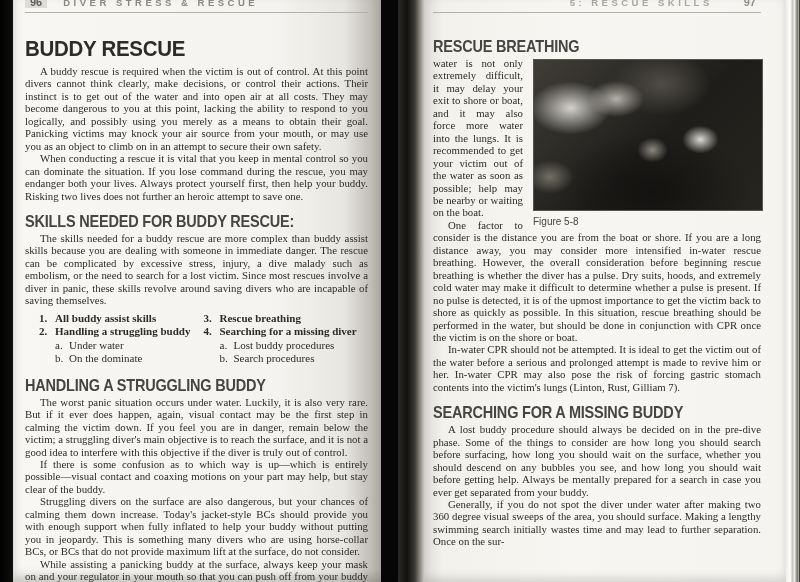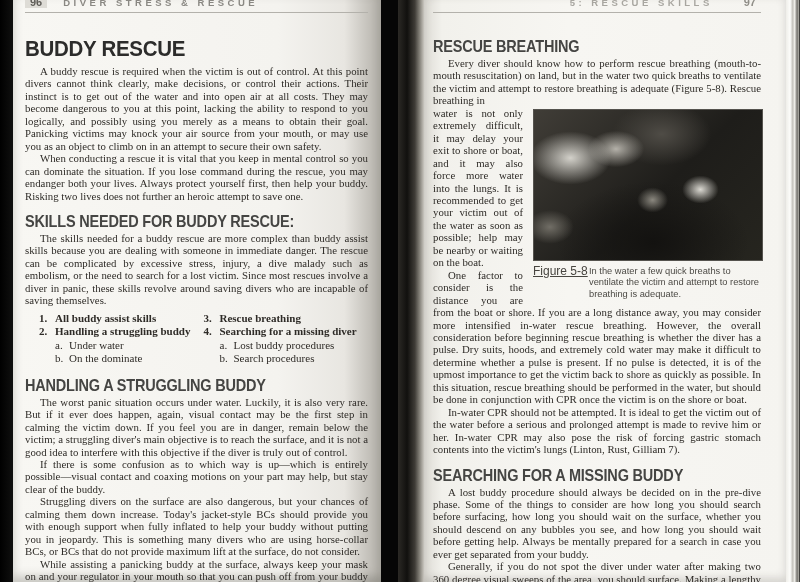--- a/index.html
+++ b/index.html
@@ -52,21 +52,21 @@
       radial-gradient(ellipse 58px 38px at 16% 32%, #d3d1ca 0%, rgba(211,209,202,0) 70%),
       radial-gradient(ellipse 40px 26px at 36% 26%, #b4b1a9 0%, rgba(180,177,169,0) 70%),
       radial-gradient(ellipse 66px 42px at 56% 16%, #4f4c46 0%, rgba(79,76,70,0) 75%),
       radial-gradient(ellipse 26px 20px at 73% 53%, #dbd9d2 0%, rgba(219,217,210,0) 70%),
       radial-gradient(ellipse 22px 18px at 52% 60%, #8b887f 0%, rgba(139,136,127,0) 70%),
       radial-gradient(ellipse 34px 24px at 7% 78%, #716e66 0%, rgba(113,110,102,0) 70%),
       radial-gradient(ellipse 120px 76px at 52% 88%, #131210 0%, rgba(19,18,16,0) 80%),
       linear-gradient(135deg,#403d37 0%,#1e1d1a 55%,#26251f 100%);}
   .caption{display:flex;margin-top:5px;font-family:"Liberation Sans",sans-serif;
     font-size:9.3px;line-height:11.5px;color:#4c4a45;}
-  .caption .figlabel{flex:none;width:56px;font-size:12px;color:#474540;text-decoration:underline;}
+  .caption .figlabel{flex:none;width:56px;font-size:10px;color:#474540;}
   .caption .figtext{flex:1;}
   .clear{clear:both;}
 </style>
 </head>
 <body>
 
 <div id="spread">
 
   <div class="edge-left"></div>
 
@@ -142,28 +142,26 @@
   <div class="page right">
     <div class="runhead rp">
       <span class="rtitle">5: RESCUE SKILLS</span>
       <span class="pnum">97</span>
     </div>
     <hr class="headrule">
 
     <div class="sechead" style="margin-top:25px;">RESCUE BREATHING</div>
 
     <div class="bodytext">
-      <p>Every diver should know how to perform rescue breathing (mouth-to-mouth resuscitation) on land, but in the water two quick breaths to ventilate the victim and attempt to restore breathing is adequate (Figure 5-8). Rescue breathing in</p>
 
       <div>
         <div class="figure">
           <div class="photo"></div>
           <div class="caption">
             <span class="figlabel">Figure 5-8</span>
-            <span class="figtext">In the water a few quick breaths to ventilate the victim and attempt to restore breathing is adequate.</span>
           </div>
         </div>
         <p class="noindent">water is not only extremely difficult, it may delay your exit to shore or boat, and it may also force more water into the lungs. It is recommended to get your victim out of the water as soon as possible; help may be nearby or waiting on the boat.</p>
         <p>One factor to consider is the distance you are from the boat or shore. If you are a long distance away, you may consider more intensified in-water rescue breathing. However, the overall consideration before beginning rescue breathing is whether the diver has a pulse. Dry suits, hoods, and extremely cold water may make it difficult to determine whether a pulse is present. If no pulse is detected, it is of the upmost importance to get the victim back to shore as quickly as possible. In this situation, rescue breathing should be performed in the water, but should be done in conjunction with CPR once the victim is on the shore or boat.</p>
         <p>In-water CPR should not be attempted. It is ideal to get the victim out of the water before a serious and prolonged attempt is made to revive him or her. In-water CPR may also pose the risk of forcing gastric stomach contents into the victim's lungs (Linton, Rust, Gilliam 7).</p>
       </div>
     </div>
 
     <div class="clear"></div>
 

